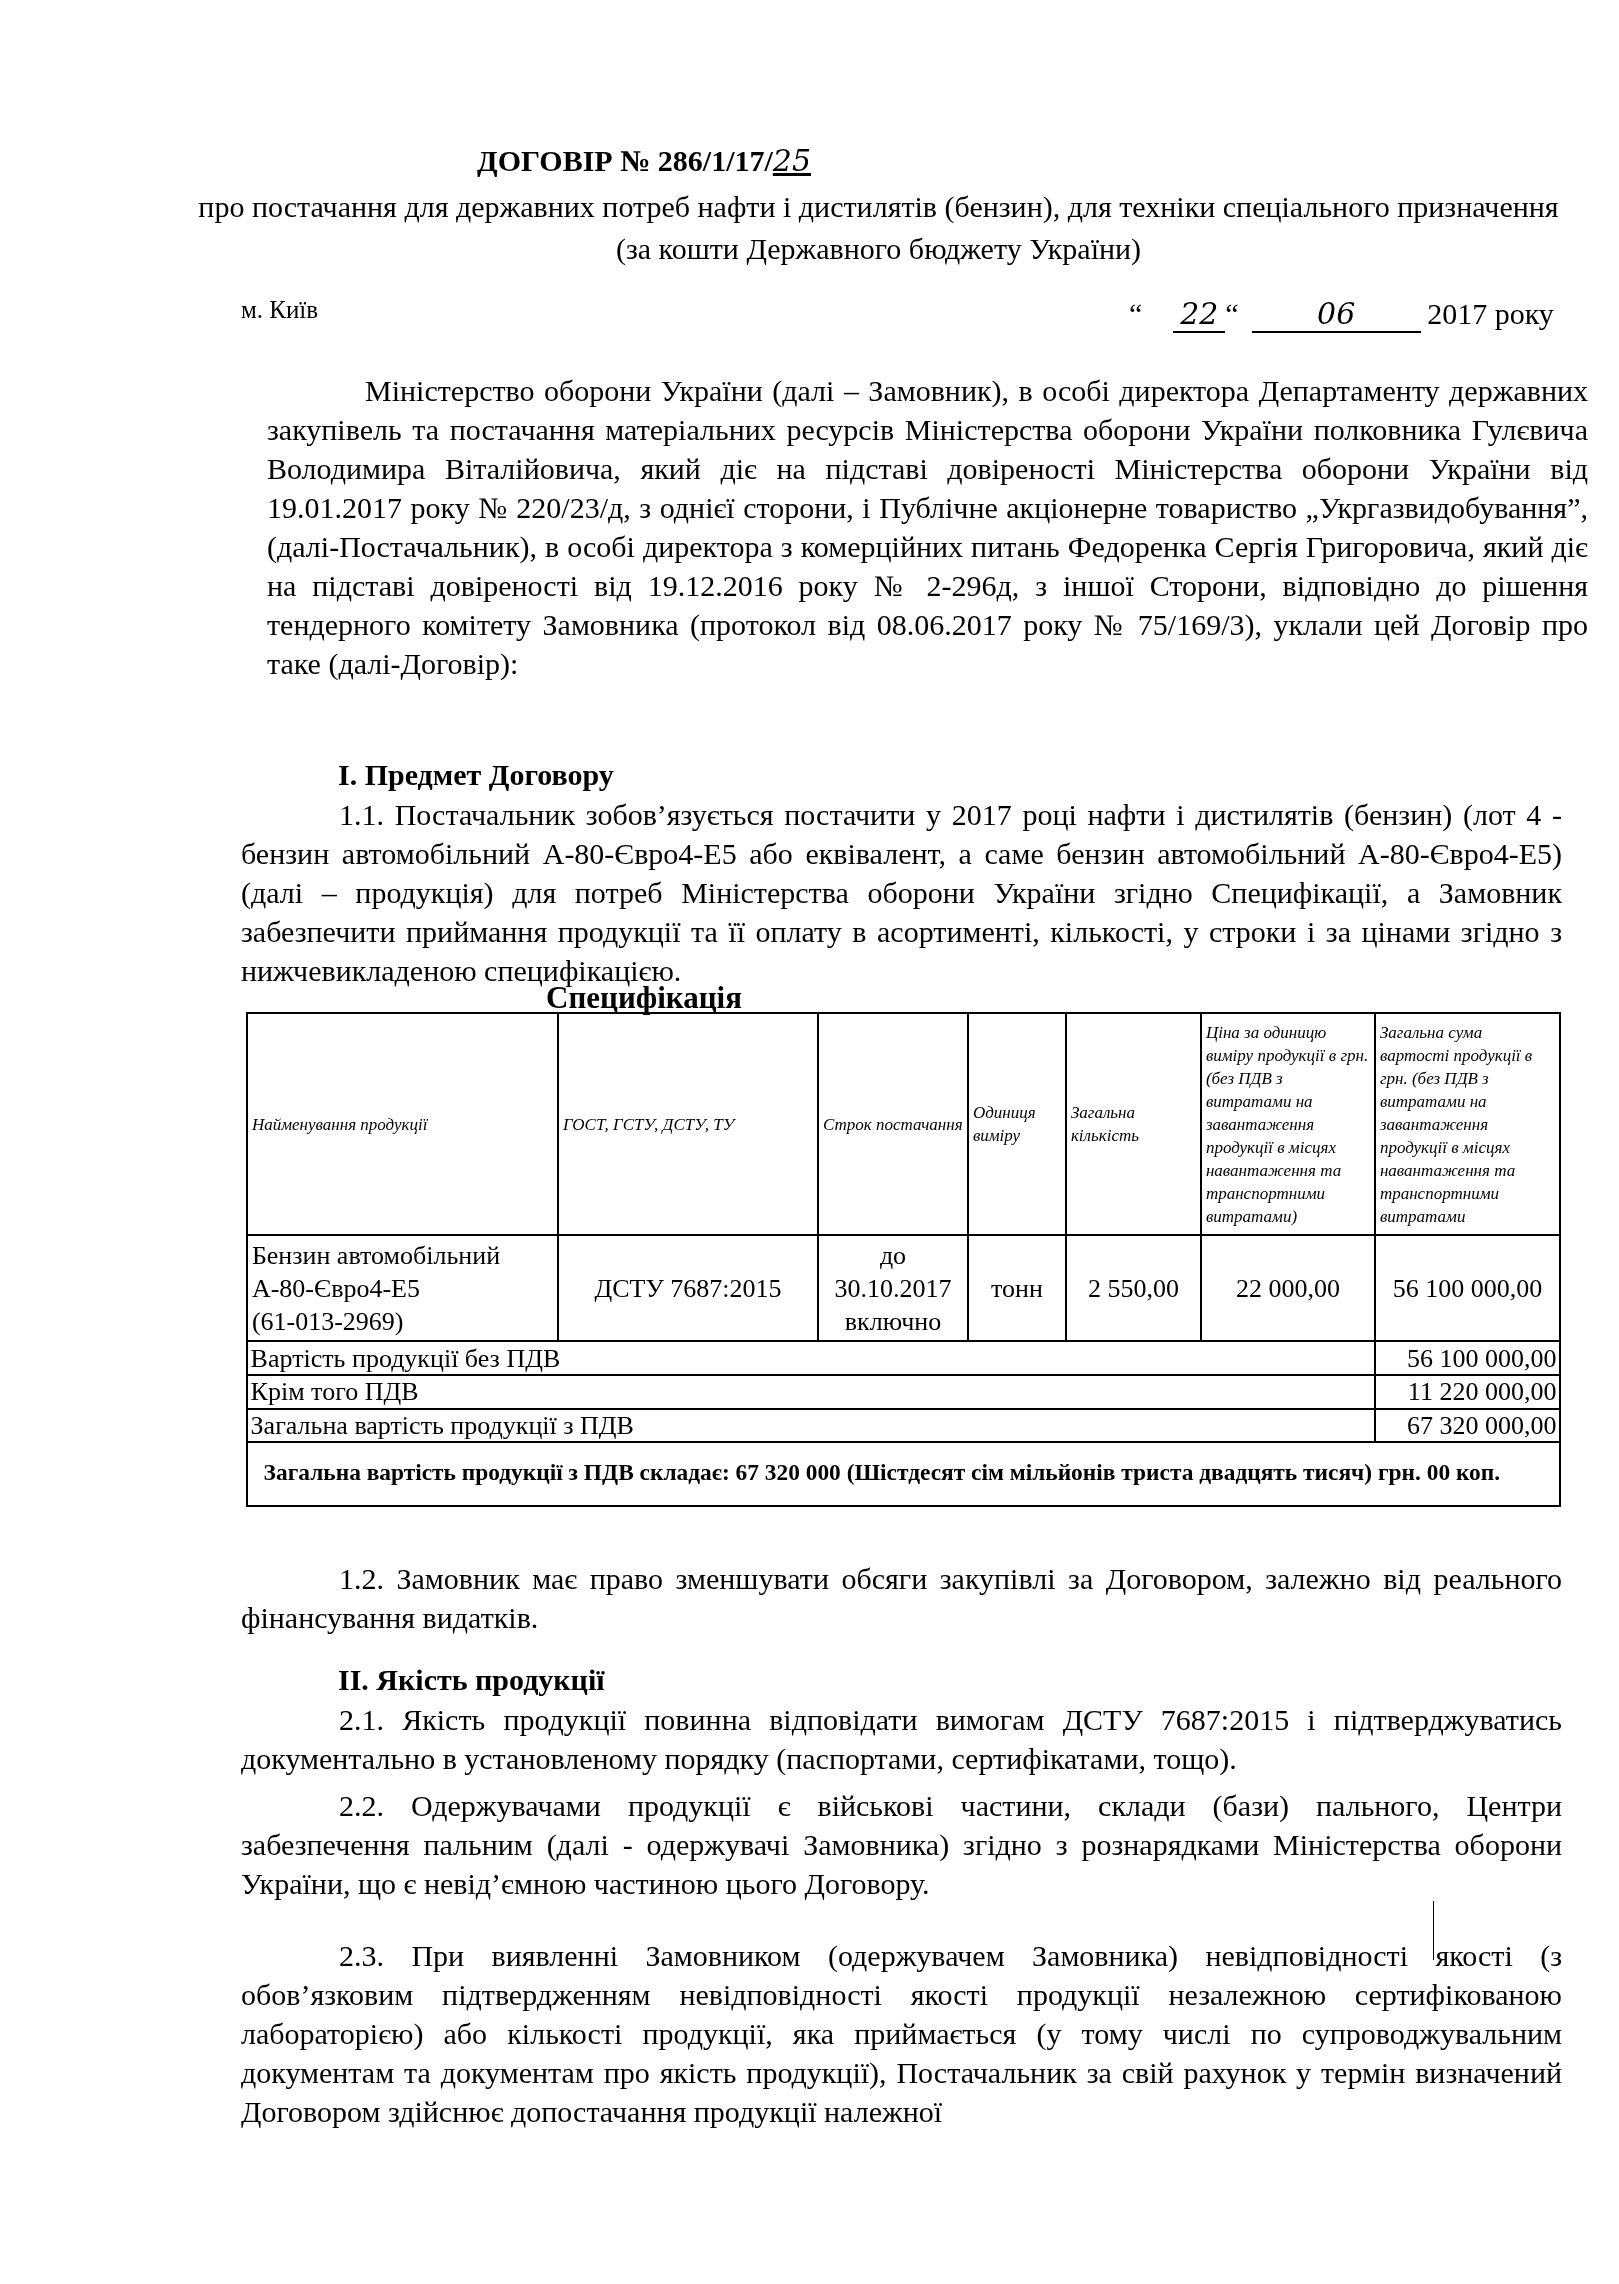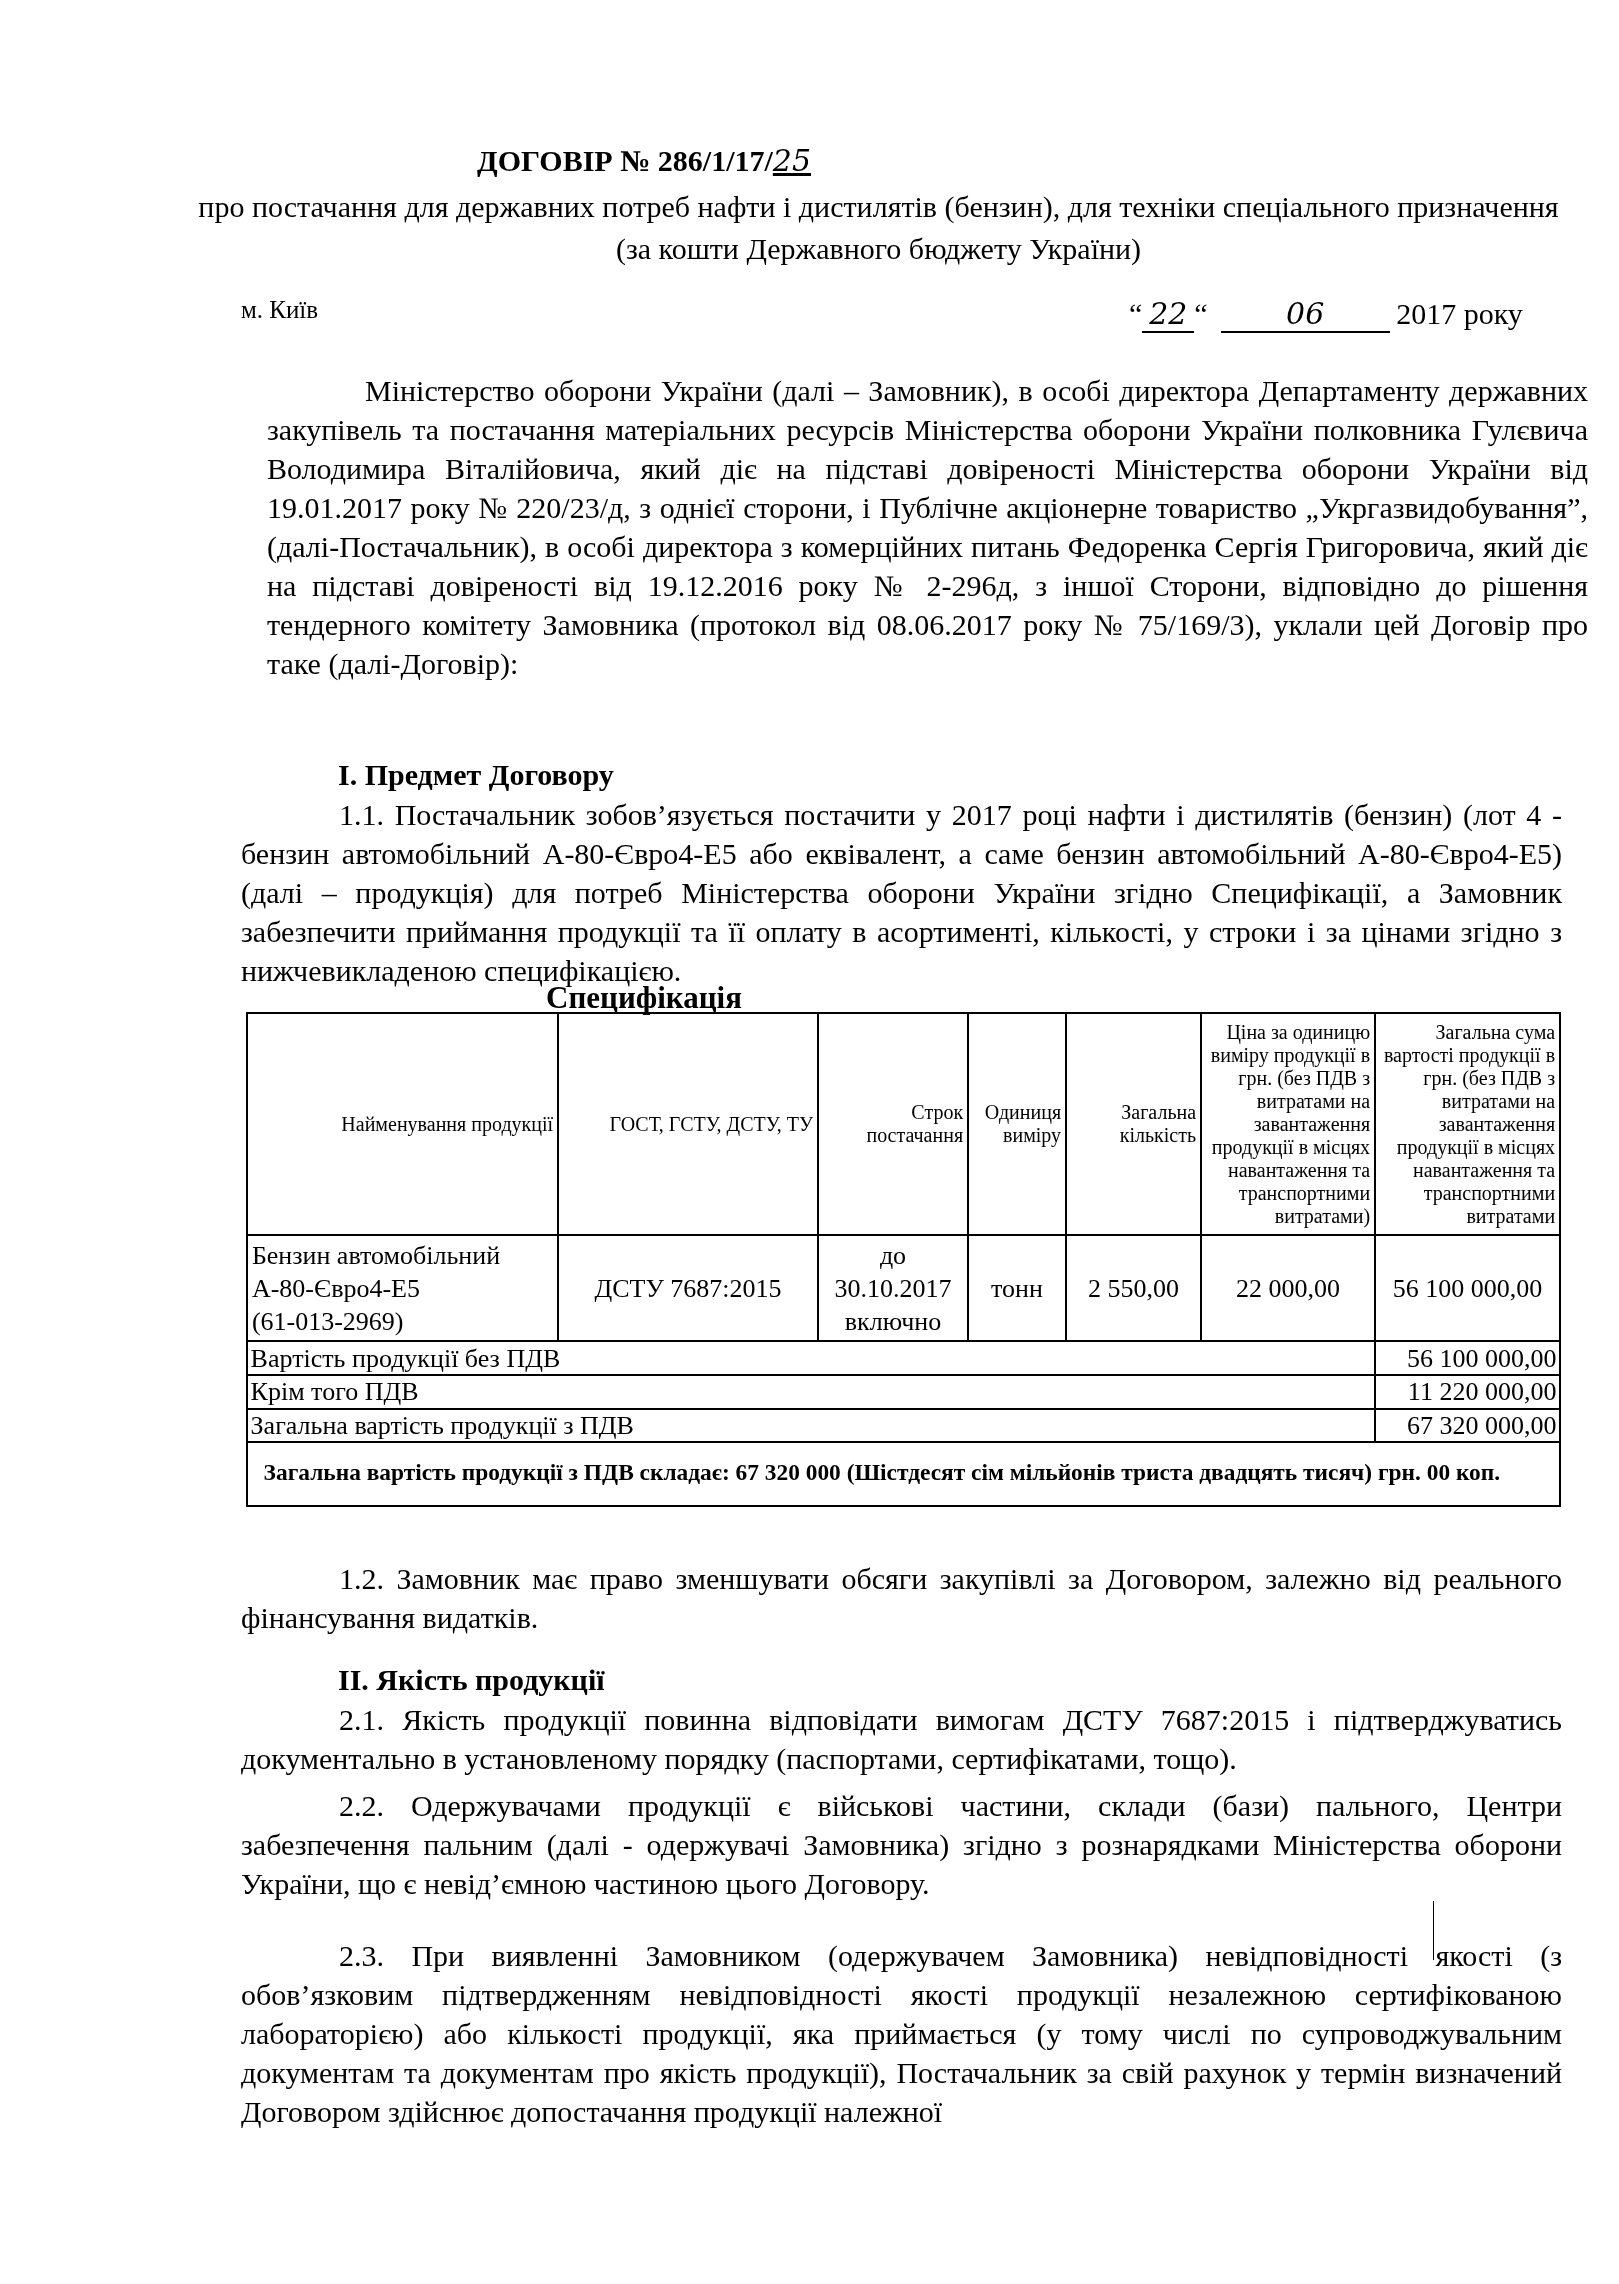--- a/index.html
+++ b/index.html
@@ -17,21 +17,21 @@
     font-family: "DejaVu Serif", serif; font-style: italic; font-weight: normal;
     text-decoration: underline; font-size: 30px;
   }
   .subtitle {
     position: absolute; top: 186px; left: 195px; width: 1367px;
     text-align: center; font-size: 30px; line-height: 42px;
   }
   .place { position: absolute; top: 296px; left: 241px; font-size: 25px; }
   .date { position: absolute; top: 296px; left: 1129px; font-size: 30px; white-space: nowrap; }
   .date .hand { font-family: "DejaVu Serif", serif; font-style: italic; display: inline-block; border-bottom: 2px solid #000; text-align: center; }
-  .date .d { width: 52px; }
+  .date .d { width: 52px; margin-left: 31px; }
   .date .m { width: 169px; margin-left: 13px; margin-right: 6.5px; }
 
   .para {
     position: absolute; left: 241px; width: 1321px;
     font-size: 30px; line-height: 39px; text-align: justify;
   }
   .para .indent { display: inline-block; width: 98px; }
   .heading {
     position: absolute; left: 338px; font-weight: bold; font-size: 30px;
   }
@@ -41,21 +41,21 @@
   }
 
   table.spec {
     position: absolute; top: 1012px; left: 246px; width: 1314px;
     border-collapse: collapse; table-layout: fixed;
   }
   table.spec td, table.spec th {
     border: 2px solid #000; padding: 2.6px 3.9px; vertical-align: middle;
     font-weight: normal;
   }
-  table.spec th { font-size: 20px; line-height: 23px; text-align: right; height: 215px; }
+  table.spec th { font-size: 17px; line-height: 23px; text-align: left; height: 215px; font-style: italic; }
   table.spec td { font-size: 26px; line-height: 33px; }
   table.spec .c { text-align: center; }
   table.spec .r { text-align: right; }
   table.spec tr.sum td { height: 29px; font-size: 26px; line-height: 29px; padding: 1.3px 2.6px; }
   table.spec tr.total td { font-weight: bold; font-size: 23.4px; line-height: 33px; padding: 13px 15.6px 15.6px; }
 
   .margin-mark { position: absolute; left: 1433px; top: 1901px; width: 1.3px; height: 59px; background: #000; }
 </style>
 </head>
 <body>

